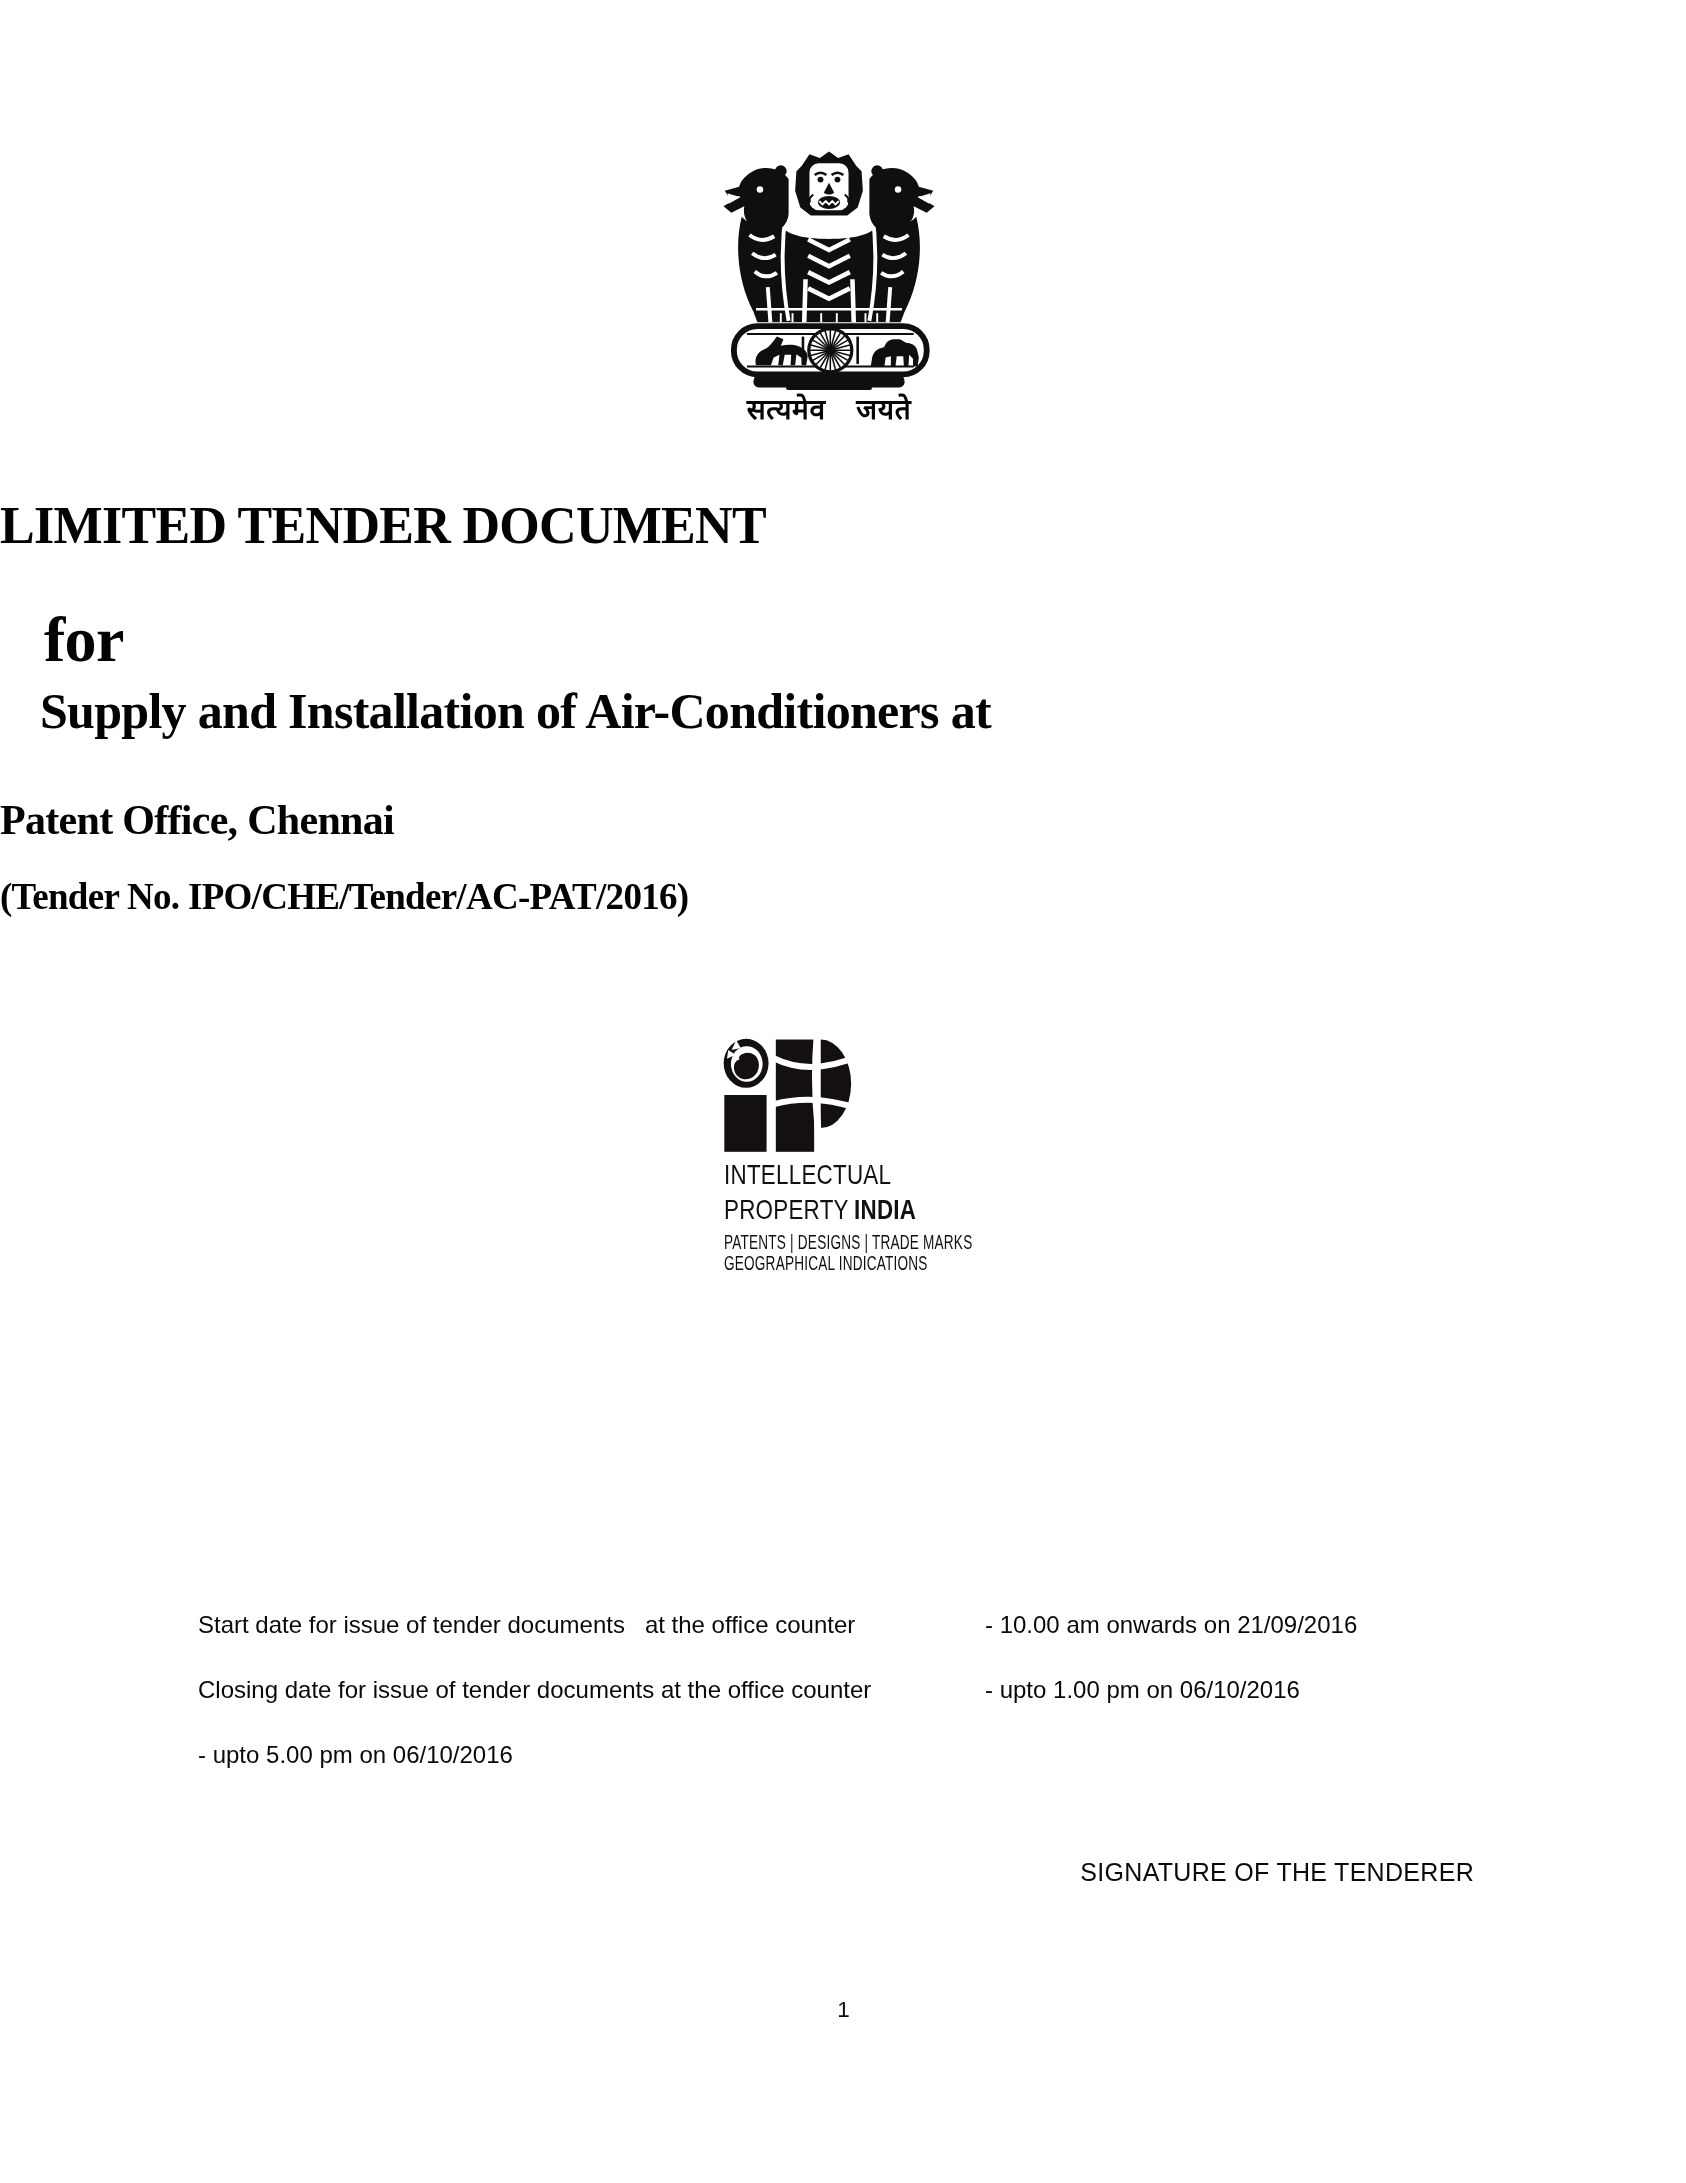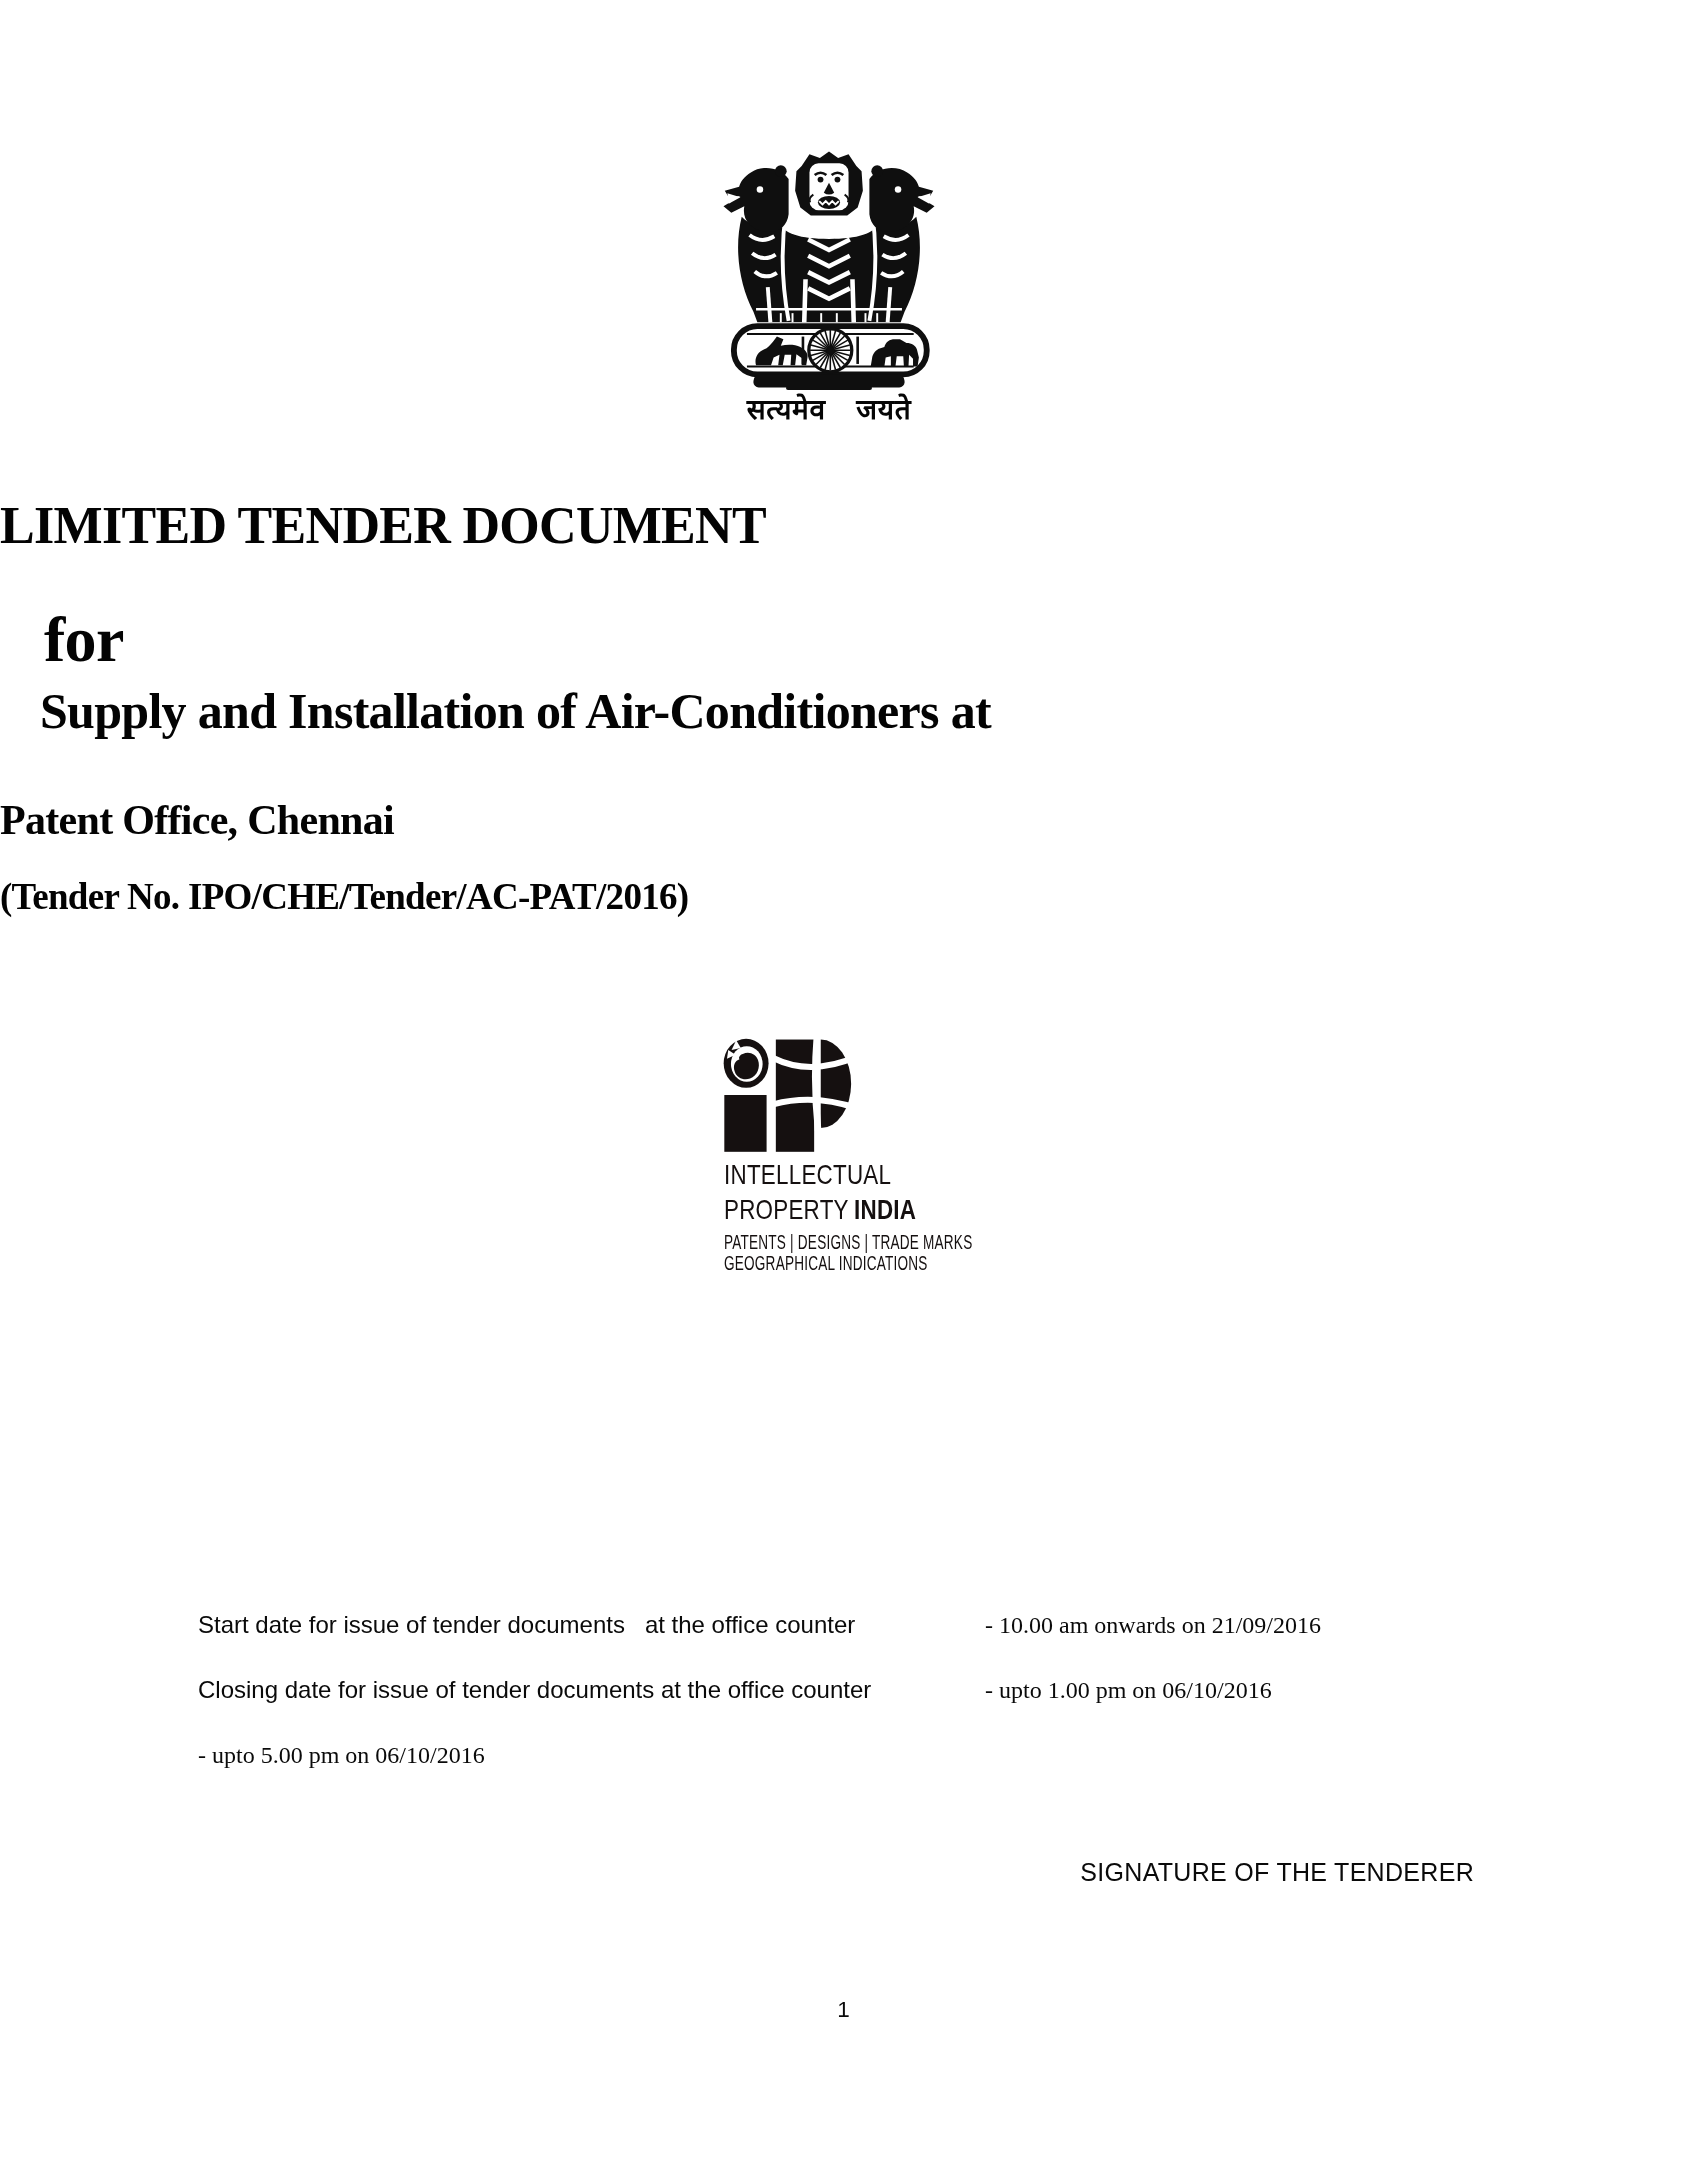--- a/index.html
+++ b/index.html
@@ -51,21 +51,21 @@
   .ip-line3{top:1232px;font-size:20px;transform:scaleX(0.68);letter-spacing:0.3px;}
   .ip-line4{top:1253px;font-size:20px;transform:scaleX(0.68);letter-spacing:0.3px;}
   
   .schedule{position:absolute;left:198px;top:1611px;width:1323px;}
   .date-row{
     display:flex;align-items:flex-start;
     height:65px;
     font-size:24px;color:#0a0a0a;line-height:1.2;
   }
   .date-label{flex:none;width:787px;white-space:pre-wrap;}
-  .date-value{flex:none;white-space:pre;font-family:Liberation Serif, serif;}
+  .date-value{flex:none;white-space:pre;}
   
   .signature{
     position:absolute;top:1860px;right:213px;
     font-size:25px;color:#0a0a0a;line-height:1;letter-spacing:0.3px;
   }
   .page-number{
     position:absolute;left:0;top:1999px;width:1687px;
     text-align:center;font-size:22.5px;color:#0a0a0a;line-height:1;
   }
 </style>

